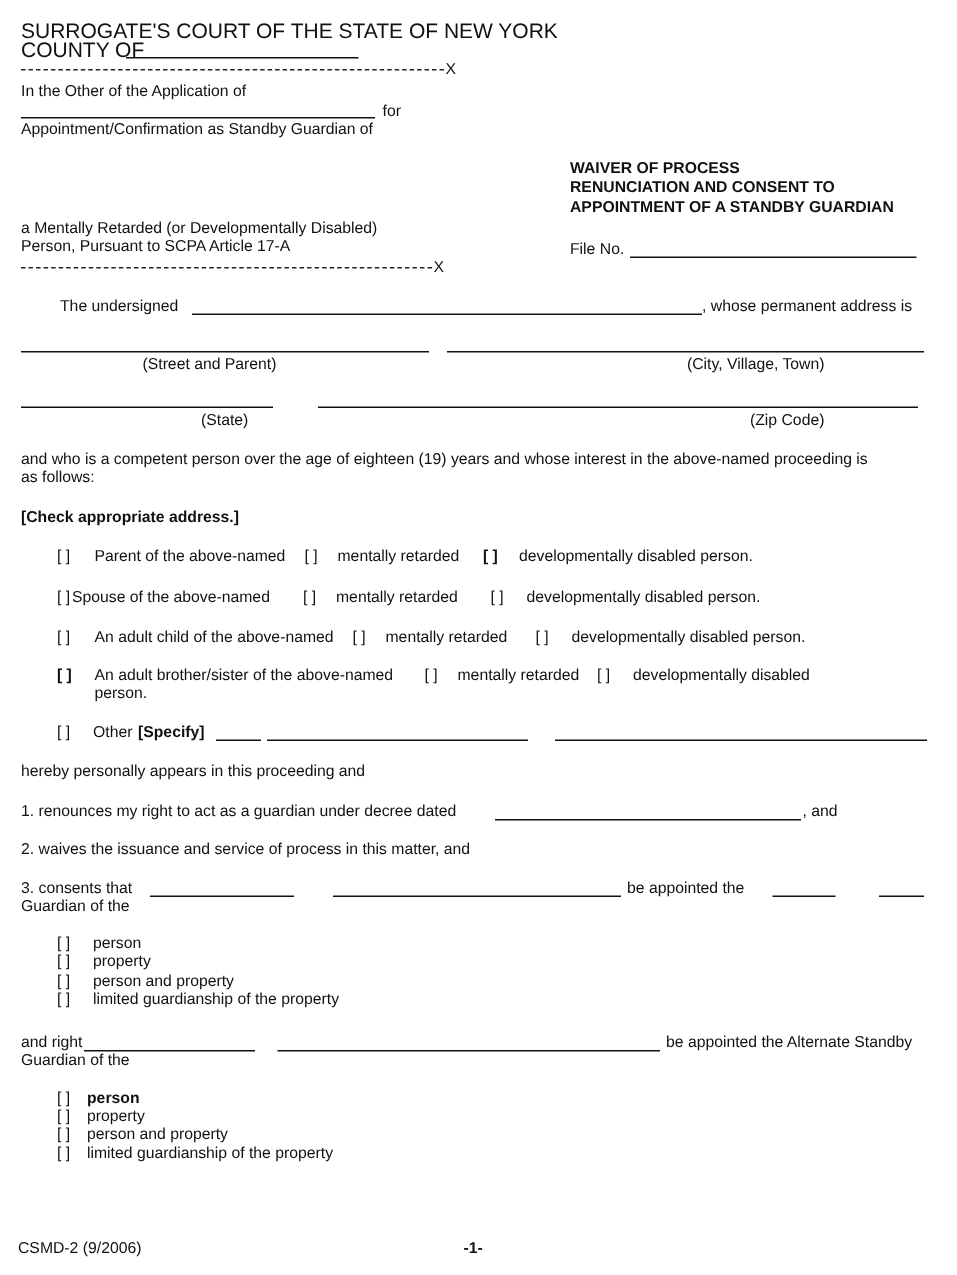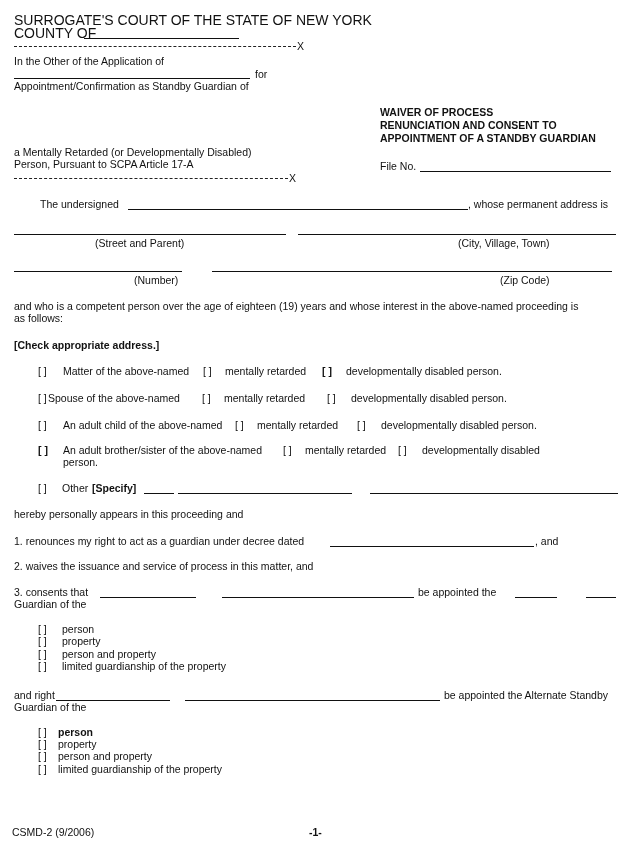--- a/index.html
+++ b/index.html
@@ -40,29 +40,29 @@
 <div class="fld" style="left:128px;top:197px;width:340px"></div>
 <div class="t" style="left:468px;top:198px">, whose permanent address is</div>
 
 <div class="fld" style="left:14px;top:222px;width:272px"></div>
 <div class="fld" style="left:298px;top:222px;width:318px"></div>
 <div class="t" style="left:95px;top:237px">(Street and Parent)</div>
 <div class="t" style="left:458px;top:237px">(City, Village, Town)</div>
 
 <div class="fld" style="left:14px;top:259px;width:168px"></div>
 <div class="fld" style="left:212px;top:259px;width:400px"></div>
-<div class="t" style="left:134px;top:274px">(Number)</div>
+<div class="t" style="left:134px;top:274px">(State)</div>
 <div class="t" style="left:500px;top:274px">(Zip Code)</div>
 
 <div class="t" style="left:14px;top:300px">and who is a competent person over the age of eighteen (19) years and  whose interest in the above-named proceeding is</div>
 <div class="t" style="left:14px;top:312px">as follows:</div>
 <div class="t b" style="left:14px;top:339px">[Check appropriate address.]</div>
 
 <div class="cb" style="left:38px;top:365px">[    ]</div>
-<div class="t" style="left:63px;top:365px">Matter of the above-named</div>
+<div class="t" style="left:63px;top:365px">Parent of the above-named</div>
 <div class="cb" style="left:203px;top:365px">[    ]</div>
 <div class="t" style="left:225px;top:365px">mentally retarded</div>
 <div class="cb b" style="left:322px;top:365px">[    ]</div>
 <div class="t" style="left:346px;top:365px">developmentally disabled person.</div>
 
 <div class="cb" style="left:38px;top:392px">[    ]</div>
 <div class="t" style="left:48px;top:392px">Spouse of the above-named</div>
 <div class="cb" style="left:202px;top:392px">[    ]</div>
 <div class="t" style="left:224px;top:392px">mentally retarded</div>
 <div class="cb" style="left:327px;top:392px">[    ]</div>

